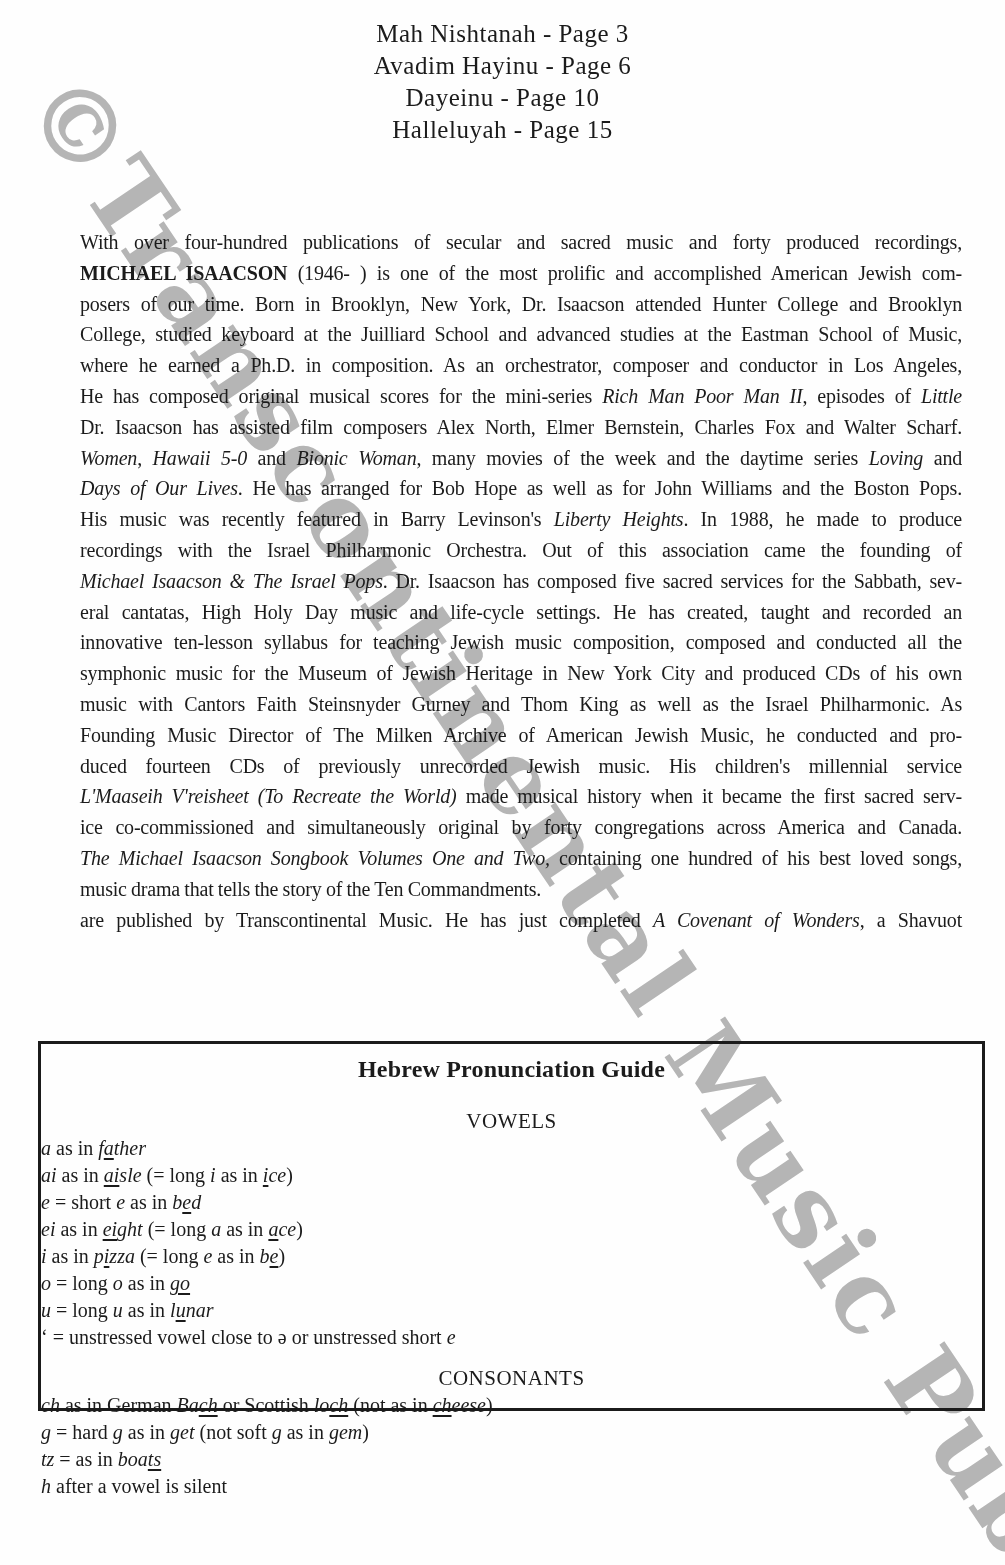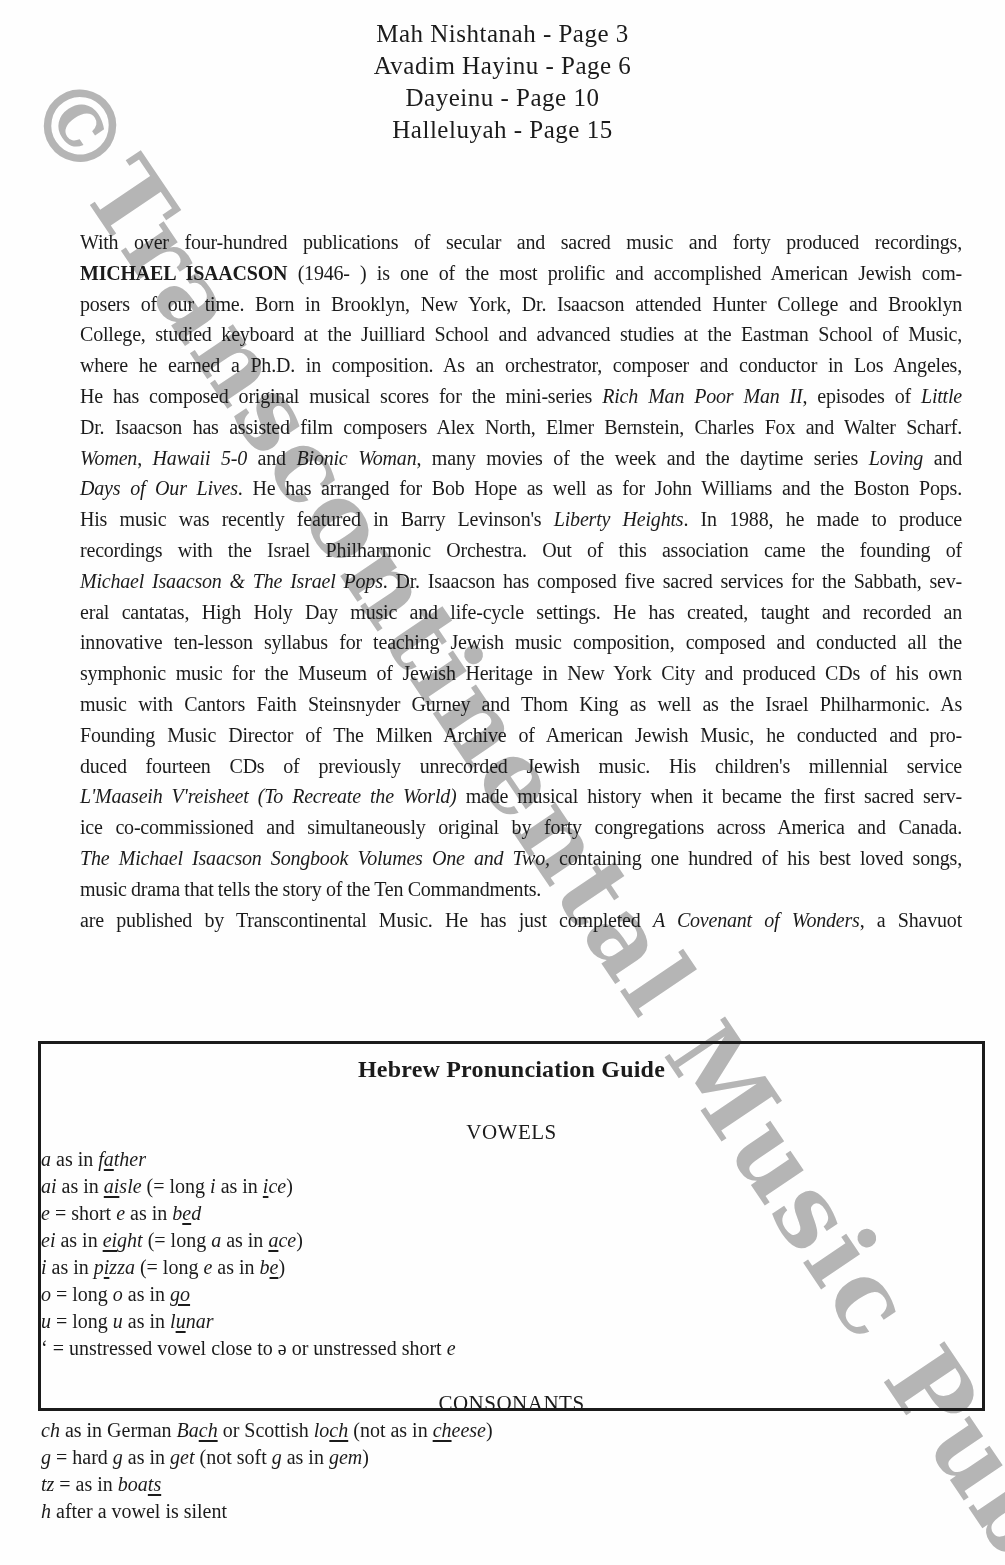--- a/index.html
+++ b/index.html
@@ -26,22 +26,22 @@
   .bio-line {
     white-space:nowrap; text-align:justify; text-align-last:justify;
     letter-spacing:-0.2px; word-spacing:-0.5px; overflow:visible;
   }
   .bio-line.last { text-align-last:left; }
   .guide-box {
     position:absolute; left:38px; top:1041px; width:947px; height:370px; z-index:1;
     border:3px solid #1b1b1b; box-sizing:border-box; background:transparent;
   }
   .guide-title { text-align:center; font-weight:bold; font-size:24px; line-height:30px; margin-top:10px; letter-spacing:0.2px; }
-  .guide-heading { text-align:center; font-size:21px; line-height:27px; margin-top:35px; letter-spacing:0.5px; }
-  .guide-heading.gap-lg { margin-top:28px; }
+  .guide-heading { text-align:center; font-size:21px; line-height:27px; margin-top:24px; letter-spacing:0.5px; }
+  .guide-heading.gap-lg { margin-top:14px; }
   .guide-line { text-align:left; font-size:20px; line-height:27px; }
   .it { font-style:italic; }
   .bd { font-weight:bold; }
   .un { text-decoration:underline; text-decoration-thickness:1.5px; text-underline-offset:3px; }
 </style>
 </head>
 <body>
 
 <div class="page">
   <div class="watermark">©Transcontinental Music Publications</div>

